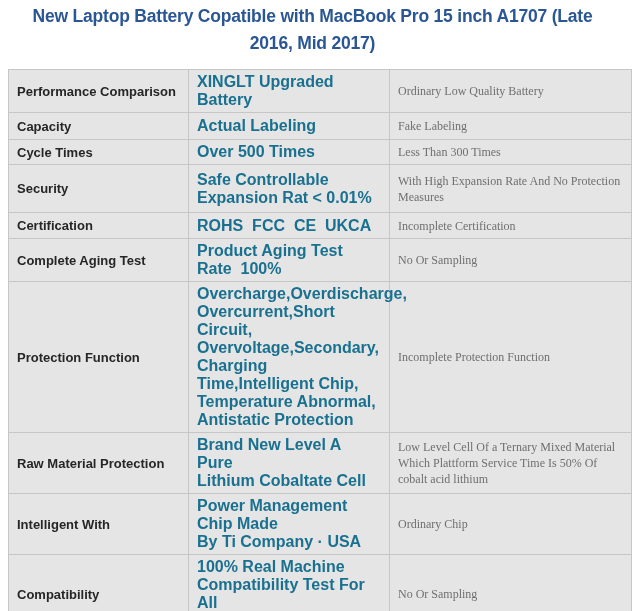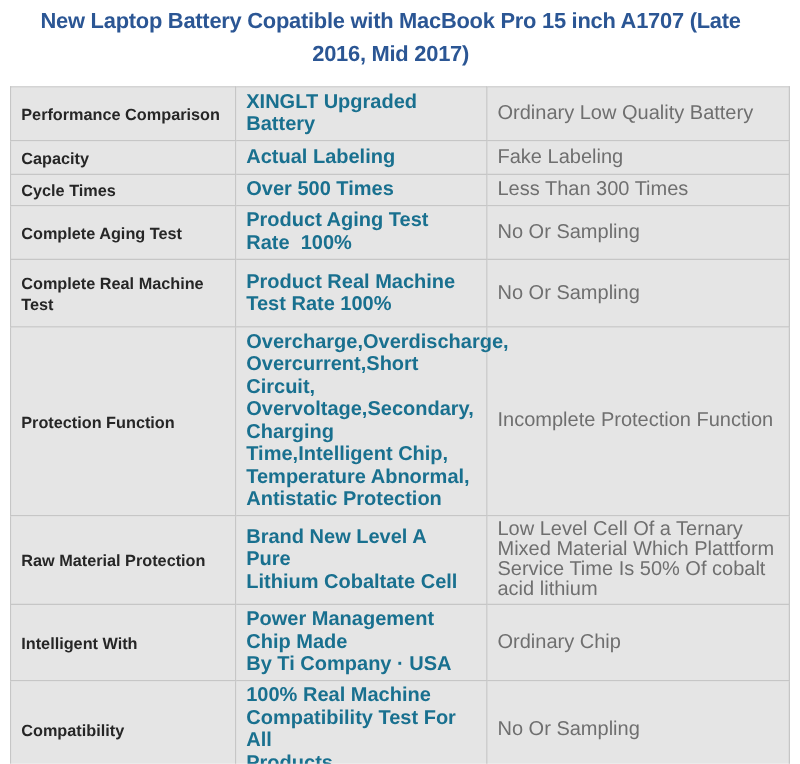--- a/index.html
+++ b/index.html
@@ -41,23 +41,24 @@
     line-height: 17px;
   }
   td.upgraded {
     font-size: 16px;
     font-weight: bold;
     color: #19708f;
     line-height: 18px;
     white-space: pre-line;
   }
   td.ordinary {
-    font-size: 16px;
+    font-size: 12px;
     color: #6f6f6f;
     line-height: 16px;
+    font-family: Liberation Serif, serif;
   }
 </style>
 </head>
 <body>
 
 <div class="title">New Laptop Battery Copatible with MacBook Pro 15 inch A1707 (Late
 2016, Mid 2017)</div>
 
 <table class="cmp">
   <colgroup>
@@ -74,29 +75,34 @@
     <tr style="height:27px">
       <td class="label">Capacity</td>
       <td class="upgraded">Actual Labeling</td>
       <td class="ordinary">Fake Labeling</td>
     </tr>
     <tr style="height:25px">
       <td class="label">Cycle Times</td>
       <td class="upgraded">Over 500 Times</td>
       <td class="ordinary">Less Than 300 Times</td>
     </tr>
+    <tr style="height:48px">
+      <td class="label">Security</td>
+      <td class="upgraded">Safe Controllable
+Expansion Rat &lt; 0.01%</td>
+      <td class="ordinary">With High Expansion Rate And No Protection Measures</td>
+    </tr>
+    <tr style="height:26px">
+      <td class="label">Certification</td>
+      <td class="upgraded">ROHS&nbsp; FCC&nbsp; CE&nbsp; UKCA</td>
+      <td class="ordinary">Incomplete Certification</td>
+    </tr>
     <tr style="height:26px">
       <td class="label">Complete Aging Test</td>
       <td class="upgraded">Product Aging Test Rate&nbsp; 100%</td>
-      <td class="ordinary">No Or Sampling</td>
-    </tr>
-    <tr style="height:54px">
-      <td class="label">Complete Real Machine Test</td>
-      <td class="upgraded">Product Real Machine
-Test Rate 100%</td>
       <td class="ordinary">No Or Sampling</td>
     </tr>
     <tr style="height:110px">
       <td class="label">Protection Function</td>
       <td class="upgraded">Overcharge,Overdischarge,
 Overcurrent,Short Circuit,
 Overvoltage,Secondary,
 Charging Time,Intelligent Chip,
 Temperature Abnormal,
 Antistatic Protection</td>

